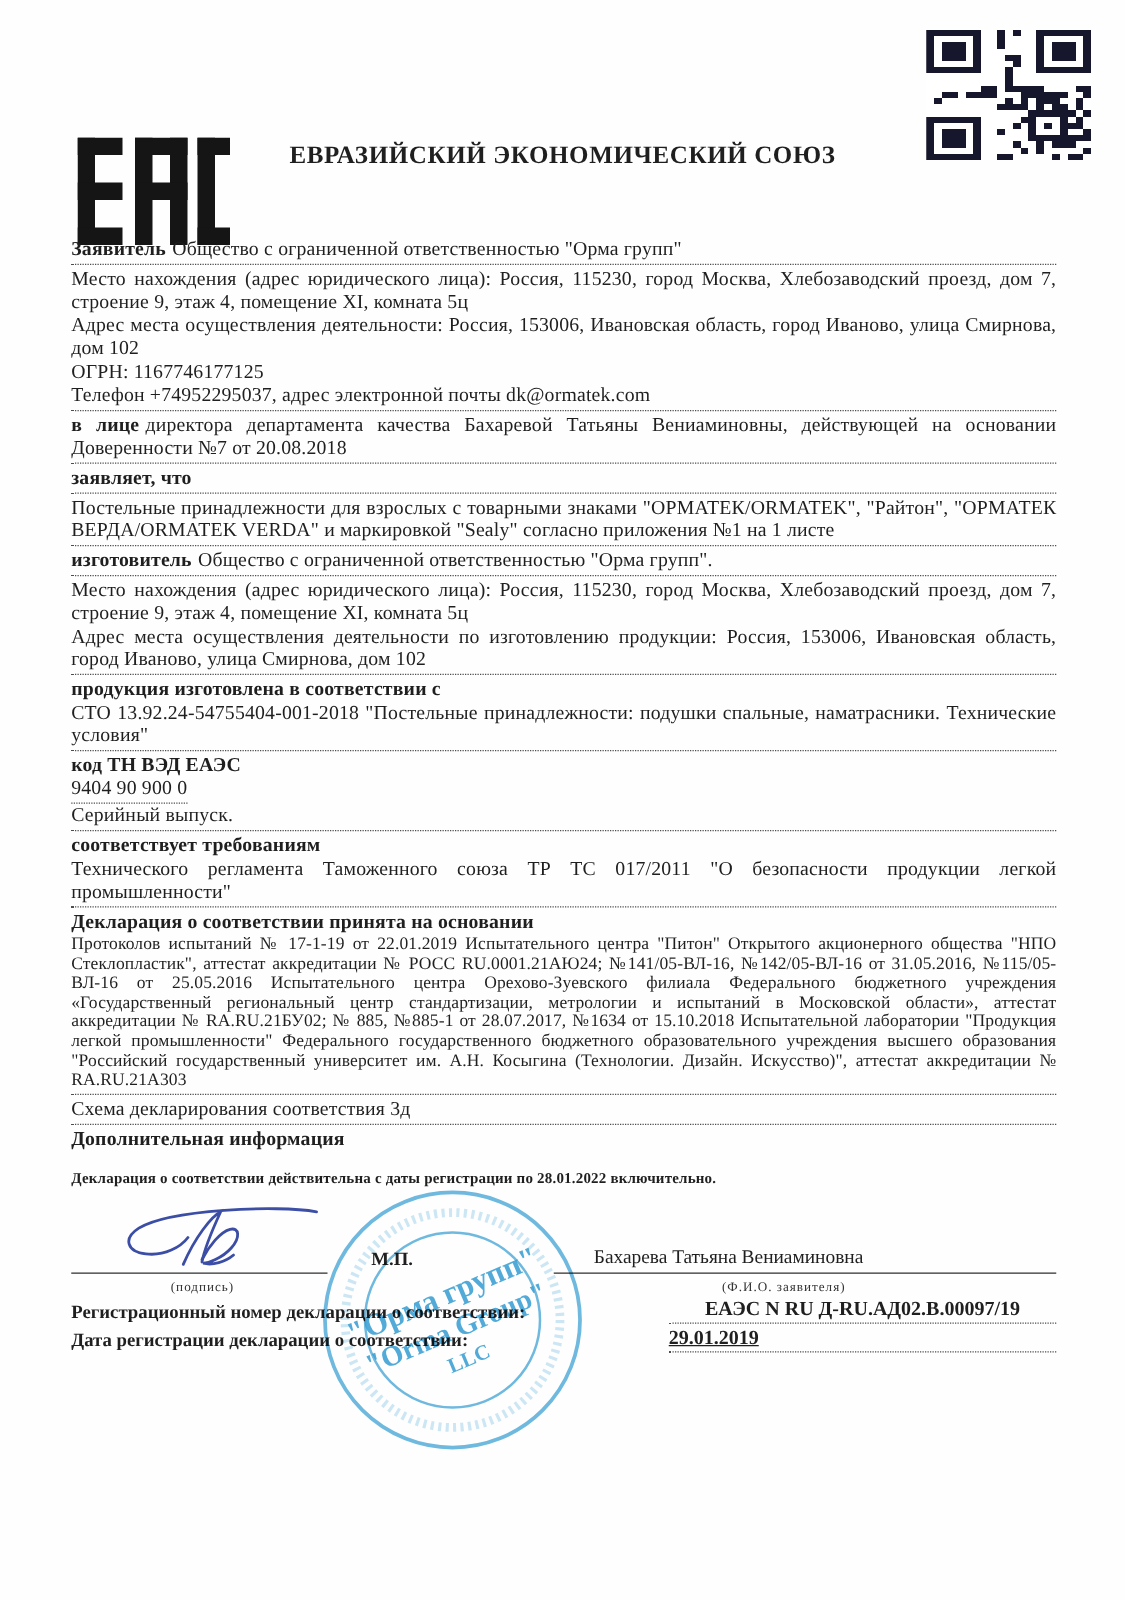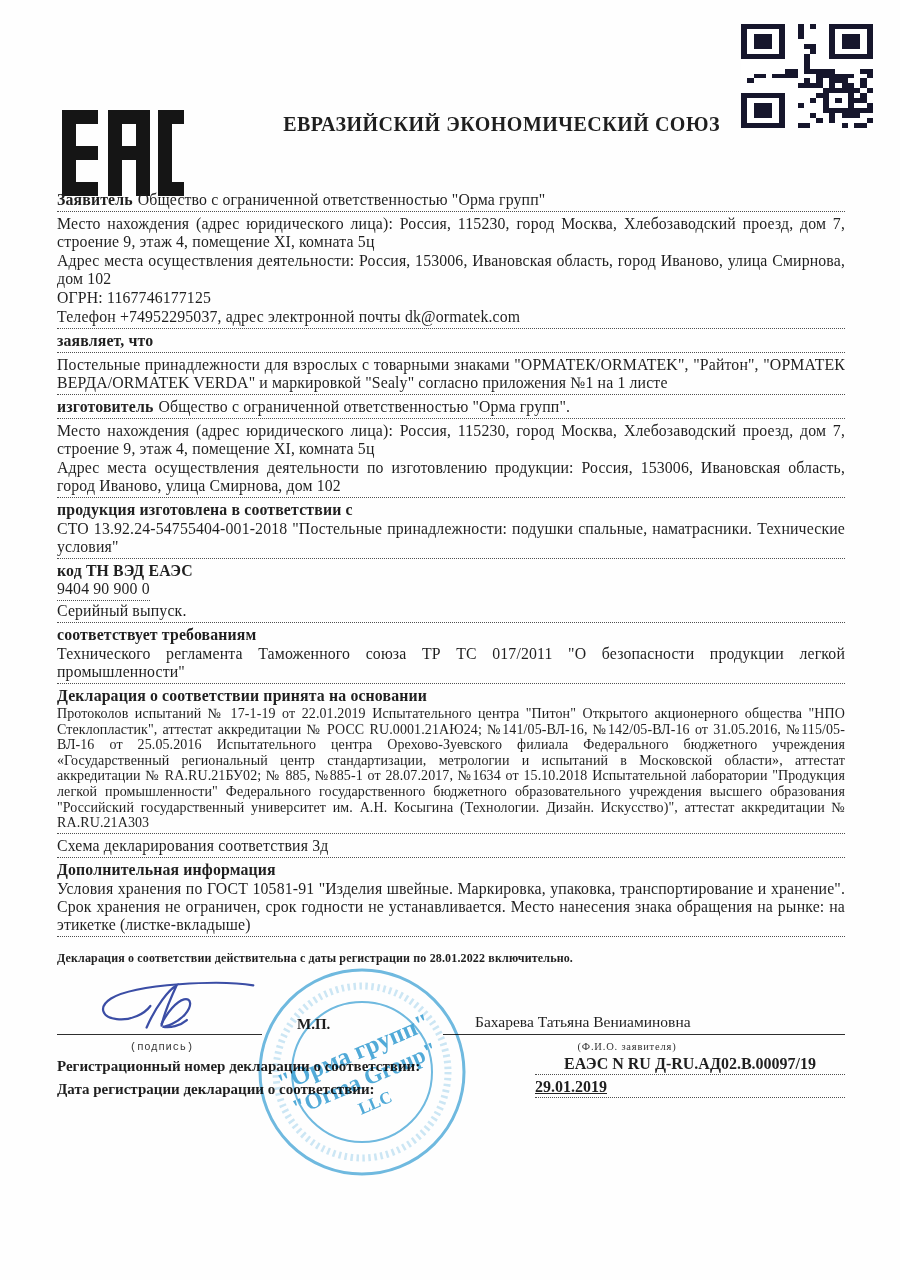--- a/index.html
+++ b/index.html
@@ -1,20 +1,20 @@
 <!DOCTYPE html>
 <html lang="ru"><head>
 <meta charset="utf-8">
 <style>
   html,body{margin:0;padding:0;background:#e9e9e9;}
   .page{position:relative;width:900px;height:1280px;margin:0 auto;background:#fefefe;
         font-family:"Liberation Serif",serif;color:#1f1f1f;overflow:hidden;}
   
   .eac-logo{position:absolute;left:62px;top:110px;width:122px;height:86px;}
-  .titles{position:absolute;left:180px;top:112px;width:540px;text-align:right;
+  .titles{position:absolute;left:180px;top:112px;width:540px;text-align:center;
           font-weight:bold;font-size:20px;line-height:25px;letter-spacing:.5px;}
   .qr{position:absolute;left:741px;top:24px;width:132px;height:104px;}
   
   .body{position:absolute;left:57px;top:191px;width:788px;font-size:15.8px;line-height:18px;
         letter-spacing:.15px;text-align:justify;}
   .row{margin-bottom:1px;}
   .row.u{border-bottom:1.5px dotted #4e4e4e;padding-bottom:2px;margin-bottom:3px;}
   b.lead{margin-right:5px;}
   .tnrow{display:flex;align-items:baseline;flex-direction:column;}
   .tnrow .tl{font-weight:bold;width:178px;flex:none;}
@@ -166,20 +166,23 @@
 
   <div class="body">
     <div class="row u">
       <b class="lead">Заявитель</b><span>Общество с ограниченной ответственностью "Орма групп"</span>
     </div>
     <div class="row">Место нахождения (адрес юридического лица): Россия, 115230, город Москва, Хлебозаводский проезд, дом 7, строение 9, этаж 4, помещение XI, комната 5ц</div>
     <div class="row">Адрес места осуществления деятельности: Россия, 153006, Ивановская область, город Иваново, улица Смирнова, дом 102</div>
     <div class="row">ОГРН: 1167746177125</div>
     <div class="row u">Телефон +74952295037, адрес электронной почты dk@ormatek.com</div>
     <div class="row u">
+      <b class="lead">в лице</b><span>директора департамента качества Бахаревой Татьяны Вениаминовны, действующей на основании Доверенности №7 от 20.08.2018</span>
+    </div>
+    <div class="row u">
       <b>заявляет, что</b>
     </div>
     <div class="row u">Постельные принадлежности для взрослых с товарными знаками "ОРМАТЕК/ORMATEK", "Райтон", "ОРМАТЕК ВЕРДА/ORMATEK VERDA" и маркировкой "Sealy" согласно приложения №1 на 1 листе</div>
     <div class="row u">
       <b class="lead">изготовитель</b><span>Общество с ограниченной ответственностью "Орма групп".</span>
     </div>
     <div class="row">Место нахождения (адрес юридического лица): Россия, 115230, город Москва, Хлебозаводский проезд, дом 7, строение 9, этаж 4, помещение XI, комната 5ц</div>
     <div class="row u">Адрес места осуществления деятельности по изготовлению продукции: Россия, 153006, Ивановская область, город Иваново, улица Смирнова, дом 102</div>
     <div class="row">
       <b>продукция изготовлена в соответствии с</b>
@@ -195,34 +198,33 @@
     </div>
     <div class="row u">Технического регламента Таможенного союза ТР ТС 017/2011 "О безопасности продукции легкой промышленности"</div>
     <div class="row">
       <b>Декларация о соответствии принята на основании</b>
     </div>
     <div class="row u proto">Протоколов испытаний № 17-1-19 от 22.01.2019 Испытательного центра "Питон" Открытого акционерного общества "НПО Стеклопластик", аттестат аккредитации № РОСС RU.0001.21АЮ24; №141/05-ВЛ-16, №142/05-ВЛ-16 от 31.05.2016, №115/05-ВЛ-16 от 25.05.2016 Испытательного центра Орехово-Зуевского филиала Федерального бюджетного учреждения «Государственный региональный центр стандартизации, метрологии и испытаний в Московской области», аттестат аккредитации № RA.RU.21БУ02; № 885, №885-1 от 28.07.2017, №1634 от 15.10.2018 Испытательной лаборатории "Продукция легкой промышленности" Федерального государственного бюджетного образовательного учреждения высшего образования "Российский государственный университет им. А.Н. Косыгина (Технологии. Дизайн. Искусство)", аттестат аккредитации № RA.RU.21А303</div>
     <div class="row u">Схема декларирования соответствия 3д</div>
     <div class="row">
       <b>Дополнительная информация</b>
     </div>
-    <div class="row u">Условия хранения по ГОСТ 10581-91 "Изделия швейные. Маркировка, упаковка, транспортирование и хранение". Срок хранения не ограничен, срок годности не устанавливается. Место нанесения знака обращения на рынке: на этикетке (листке-вкладыше)</div>
     <div class="row validity">Декларация о соответствии действительна с даты регистрации по 28.01.2022 включительно.</div>
 
     <div class="sig">
       <svg class="signature-svg" viewBox="0 0 190 62" fill="none">
         <g stroke="#2b3f9e" stroke-width="2.4" stroke-linecap="round" opacity="0.92">
           <path d="M184,9 C150,3 58,7 32,23 C18,32 22,43 38,45 C54,47 68,39 74,31"></path>
           <path d="M70,54 C80,31 94,13 102,9 C96,22 88,41 86,52"></path>
           <path d="M86,50 C92,38 102,26 110,24 C118,22 119,31 111,40 C103,49 91,53 87,53 C95,55 106,52 113,46"></path>
         </g>
       </svg>
 
       <div class="hline" style="left:0;width:205px;top:57px;"></div>
-      <div class="caption" style="left:55px;width:100px;top:61px;font-family:Liberation Mono, monospace;">(подпись)</div>
+      <div class="caption" style="left:55px;width:100px;top:61px;">(подпись)</div>
 
       <div class="mp" style="left:240px;top:38px;">М.П.</div>
 
       <div class="fio" style="left:418px;top:36px;">Бахарева Татьяна Вениаминовна</div>
       <div class="hline" style="left:386px;width:402px;top:57px;"></div>
       <div class="caption" style="left:490px;width:160px;top:61px;">(Ф.И.О. заявителя)</div>
 
       <div class="reglabel" style="left:0;top:80px;">Регистрационный номер декларации о соответствии:</div>
       <div class="regvalue" style="left:478px;top:78px;text-align:center;">ЕАЭС N RU Д-RU.АД02.В.00097/19</div>
 

